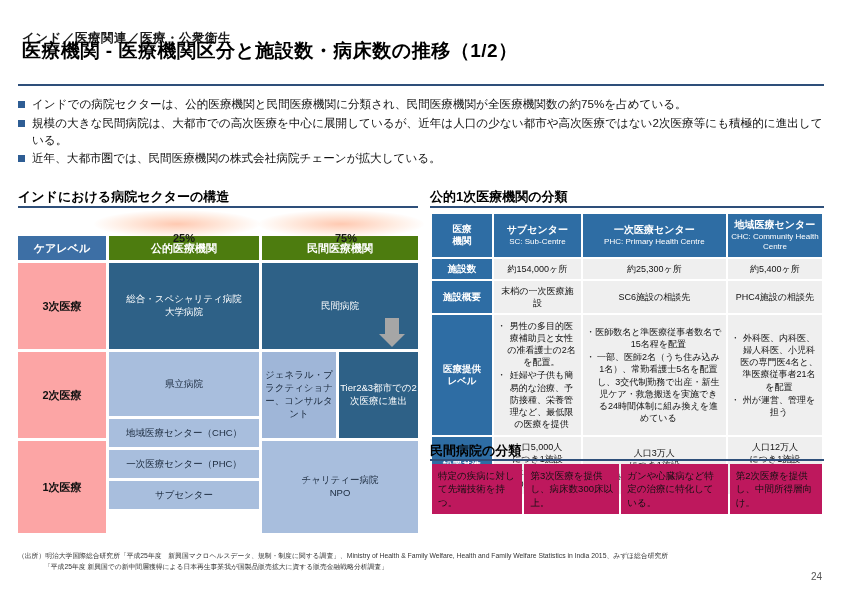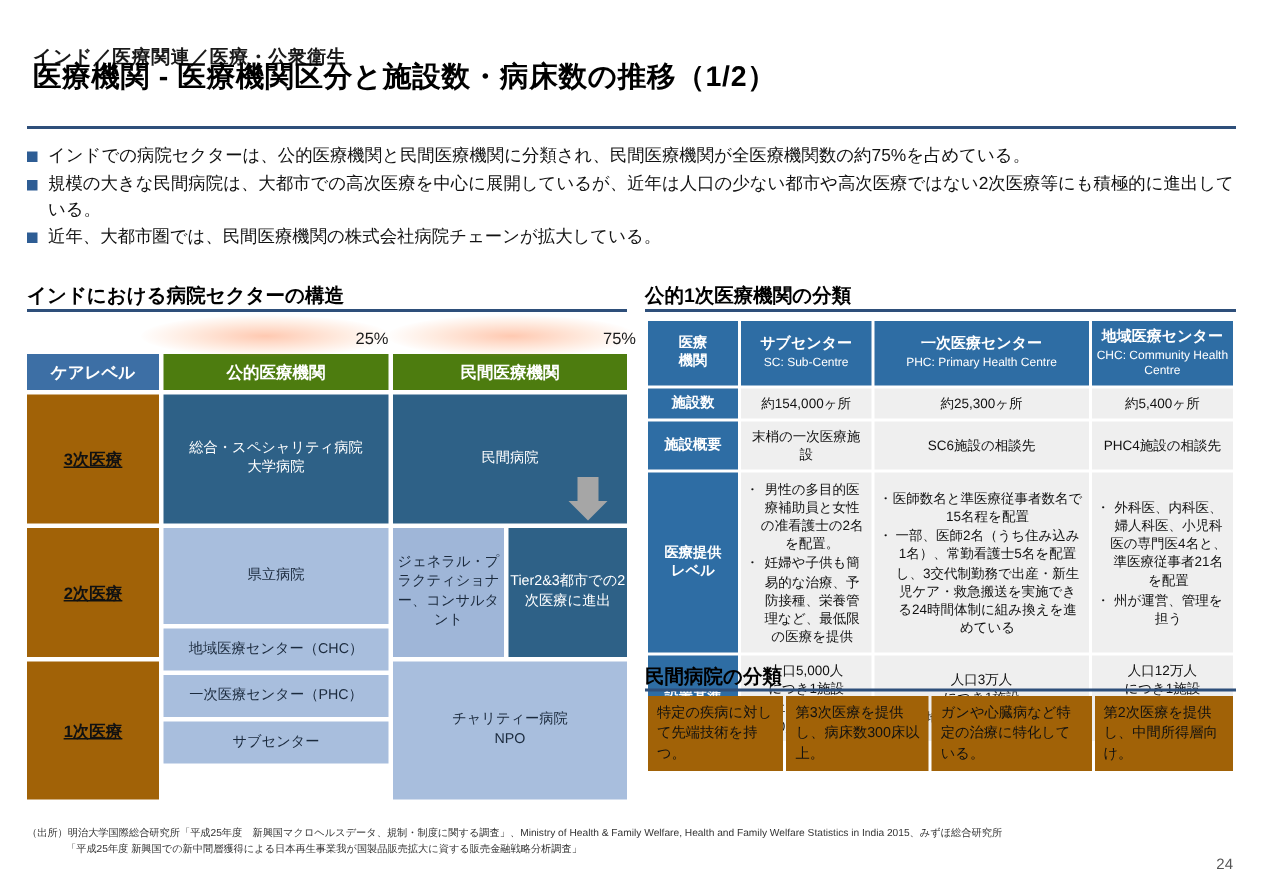--- a/index.html
+++ b/index.html
@@ -22,33 +22,33 @@
 
   
   .sec{position:absolute;font-size:13px;font-weight:bold;color:#000;}
   .sec-rule{position:absolute;height:2px;background:#2e4f7a;}
 
   
   .ldiag{position:absolute;left:18px;top:212px;width:400px;}
   .pctrow{position:relative;height:24px;}
   .glow{position:absolute;top:-2px;height:28px;border-radius:50%;
         background:radial-gradient(ellipse at center,rgba(255,120,60,.40) 0%,rgba(255,150,90,.18) 45%,rgba(255,180,130,0) 72%);}
-  .pct{position:absolute;top:8px;font-size:11px;font-weight:normal;color:#1a1a1a;text-align:right;}
+  .pct{position:absolute;top:20px;font-size:11px;font-weight:bold;color:#1a1a1a;text-align:center;}
 
   .hdrrow{display:flex;gap:3px;height:24px;}
   .hcell{background:#4d7c0f;color:#fff;font-size:11px;font-weight:bold;
          display:flex;align-items:center;justify-content:center;}
   .h-care{width:88px;background:#3d6fa5;}
   .h-pub{width:150px;}
   .h-pri{width:156px;}
 
   .body{display:flex;gap:3px;margin-top:3px;}
   .carecol{width:88px;display:flex;flex-direction:column;gap:3px;}
-  .carebox{background:#a16207;display:flex;align-items:center;justify-content:center;
-           font-size:11px;font-weight:bold;color:#111;text-decoration:underline;}
+  .carebox{background:#fca5a5;display:flex;align-items:center;justify-content:center;
+           font-size:11px;font-weight:bold;color:#111;}
   .c3{height:86px;} .c2{height:86px;} .c1{height:92px;}
 
   .pubcol{width:150px;display:flex;flex-direction:column;gap:3px;}
   .pricol{width:156px;position:relative;display:flex;flex-direction:column;gap:3px;}
 
   .bx{display:flex;align-items:center;justify-content:center;text-align:center;
       font-size:9.5px;line-height:1.35;}
   .dark{background:#2e6187;color:#fff;}
   .light{background:#a8bedd;color:#1b2a3d;}
   .mid{background:#9fb6d8;color:#1b2a3d;text-align:center;}
@@ -73,21 +73,21 @@
   .rlab{background:#2e6da4;color:#fff;font-size:9.5px;font-weight:bold;text-align:center;
         width:56px;padding:4px 2px;line-height:1.25;}
   .rcell{background:#efefef;font-size:9px;color:#111;text-align:center;padding:4px 4px;line-height:1.35;}
   .rcell ul{margin:0;padding:0;list-style:none;}
   .rcell li{position:relative;padding-left:8px;margin:1px 0;text-align:center;}
   .rcell li:before{content:"・";position:absolute;left:-1px;top:0;}
 
   .rt2{position:absolute;left:430px;top:462px;width:394px;border-collapse:separate;border-spacing:2px;}
   .r2h{background:#2e6da4;color:#fff;font-size:9.5px;font-weight:bold;text-align:center;
        padding:5px 2px;line-height:1.3;width:25%;}
-  .r2c{background:#a16207;font-size:9.5px;color:#111;text-align:left;padding:5px 6px;line-height:1.4;}
+  .r2c{background:#be185d;font-size:9.5px;color:#111;text-align:left;padding:5px 6px;line-height:1.4;}
 
   
   .foot{position:absolute;left:18px;top:551px;width:810px;font-size:6.8px;color:#333;line-height:1.55;}
   .foot .l2{margin-left:26px;}
   .pageno{position:absolute;right:20px;top:571px;font-size:10px;color:#555;}
 </style>
 </head>
 <body>
 
 <div class="slide">

